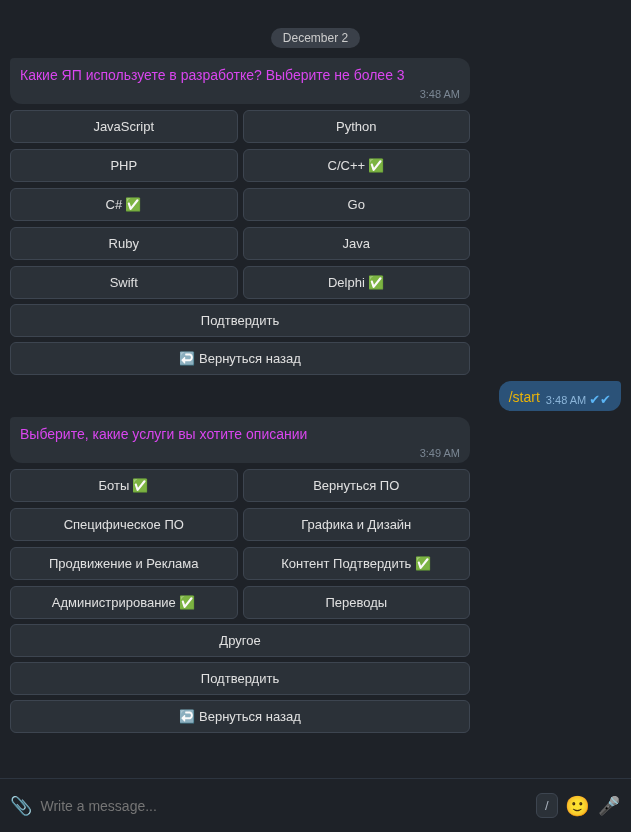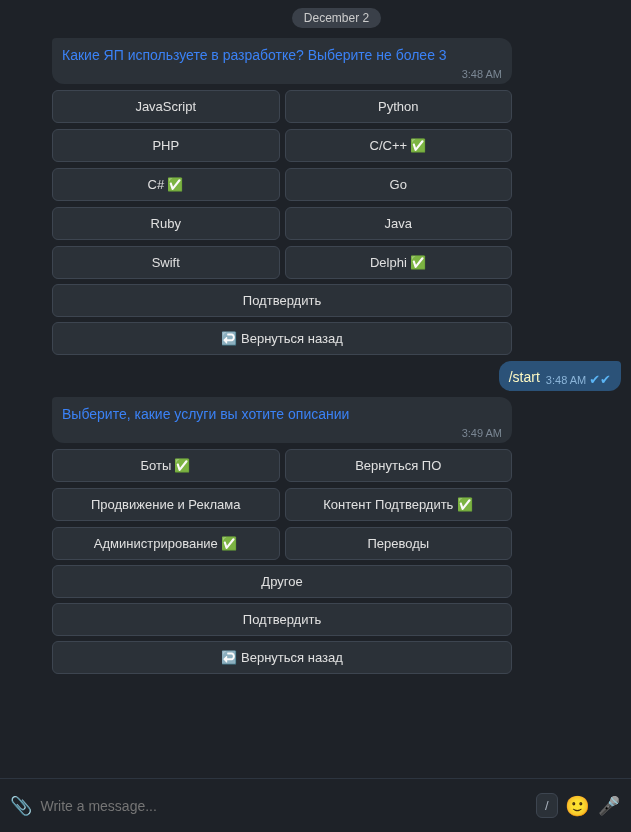--- a/index.html
+++ b/index.html
@@ -10,25 +10,24 @@
       font-family: -apple-system, BlinkMacSystemFont, 'Segoe UI', sans-serif;
       color: #e0e0e0;
       display: flex;
       flex-direction: column;
       overflow: hidden;
     }
 
     .chat-area {
       flex: 1;
       overflow-y: auto;
-      padding: 8px 10px 8px 10px;
+      padding: 28px 10px 8px 10px;
       display: flex;
       flex-direction: column;
       gap: 6px;
-      margin-left: 42px;
     }
 
     .date-badge {
       align-self: center;
       background: #3a4049;
       color: #ccc;
       font-size: 12px;
       padding: 3px 12px;
       border-radius: 12px;
       margin-bottom: 4px;
@@ -43,21 +42,21 @@
 
     .msg-bubble-left {
       background: #2b3138;
       border-radius: 4px 12px 12px 12px;
       padding: 8px 10px 4px 10px;
       position: relative;
     }
 
     .msg-text {
       font-size: 14px;
-      color: #3b82f6;
+      color: #d946ef;
       line-height: 1.4;
     }
 
     .msg-time {
       font-size: 11px;
       color: #7a8693;
       text-align: right;
       margin-top: 2px;
     }
 
@@ -95,21 +94,21 @@
     .msg-bubble-right {
       background: #2b5278;
       border-radius: 12px 4px 12px 12px;
       padding: 7px 10px 4px 10px;
       display: flex;
       align-items: flex-end;
       gap: 6px;
     }
 
     .msg-bubble-right .msg-text {
-      color: #fef9c3;
+      color: #eab308;
     }
 
     .msg-bubble-right .msg-time-inline {
       font-size: 11px;
       color: #8ab4d8;
       white-space: nowrap;
       display: flex;
       align-items: center;
       gap: 3px;
     }
@@ -225,20 +224,24 @@
   <div class="msg-left">
     <div class="msg-bubble-left">
       <div class="msg-text">Выберите, какие услуги вы хотите описании</div>
       <div class="msg-time">3:49 AM</div>
     </div>
     <div class="btn-grid">
       <button class="chat-btn">Боты ✅</button>
       <button class="chat-btn">Вернуться ПО</button>
     </div>
     <div class="btn-grid">
+      <button class="chat-btn">Специфическое ПО</button>
+      <button class="chat-btn">Графика и Дизайн</button>
+    </div>
+    <div class="btn-grid">
       <button class="chat-btn">Продвижение и Реклама</button>
       <button class="chat-btn">Контент Подтвердить ✅</button>
     </div>
     <div class="btn-grid">
       <button class="chat-btn">Администрирование ✅</button>
       <button class="chat-btn">Переводы</button>
     </div>
     <div class="btn-grid-single" style="margin-top:5px;">
       <button class="chat-btn">Другое</button>
     </div>

